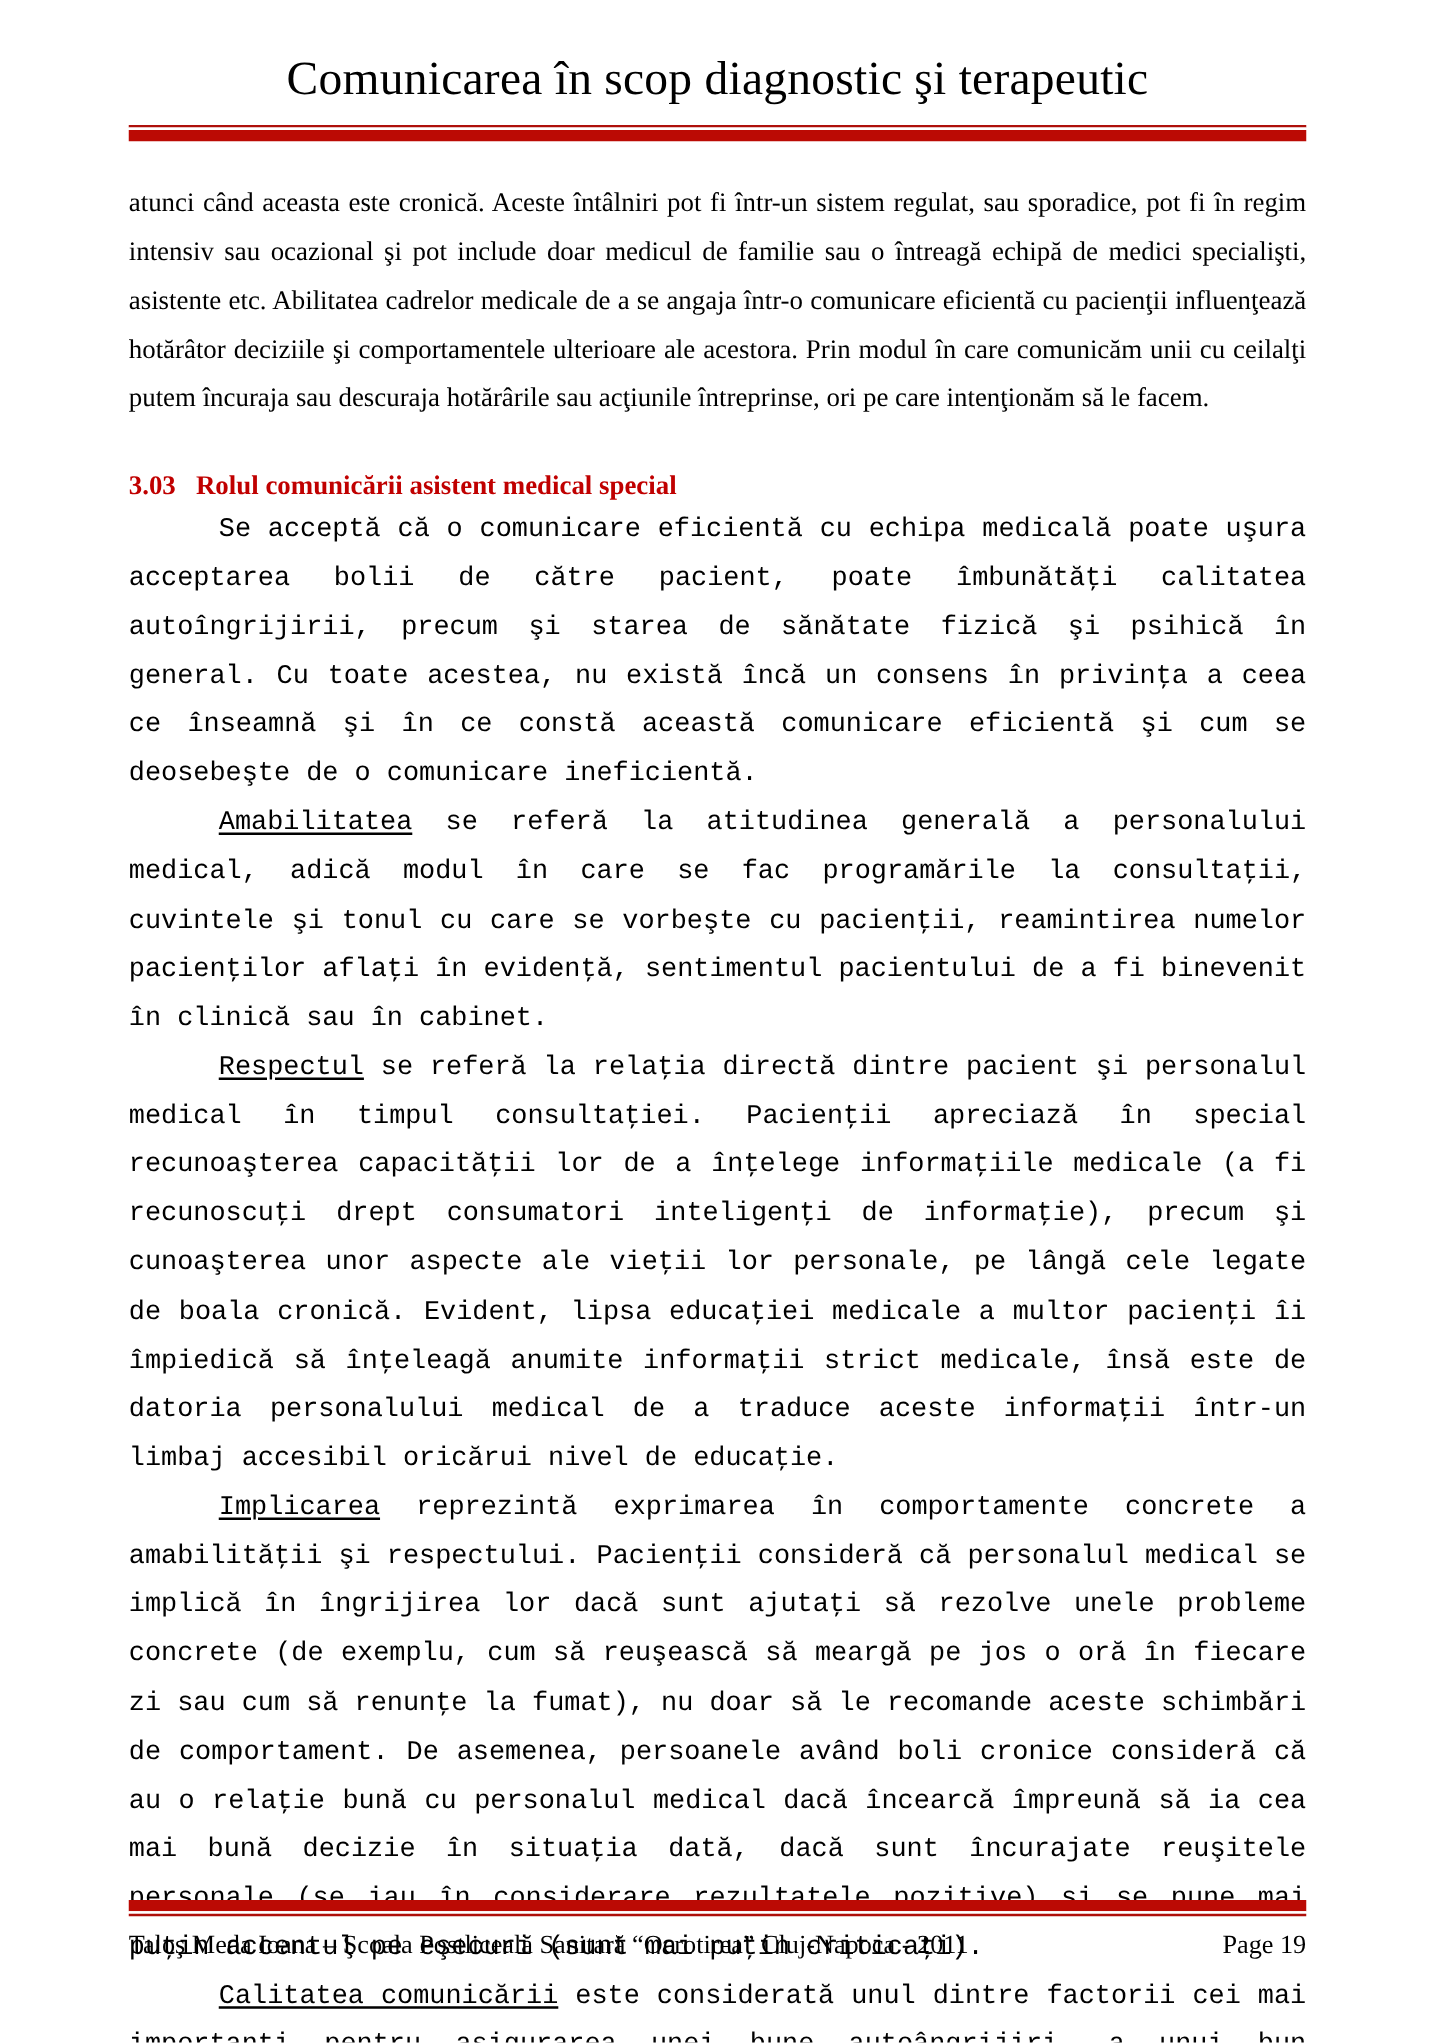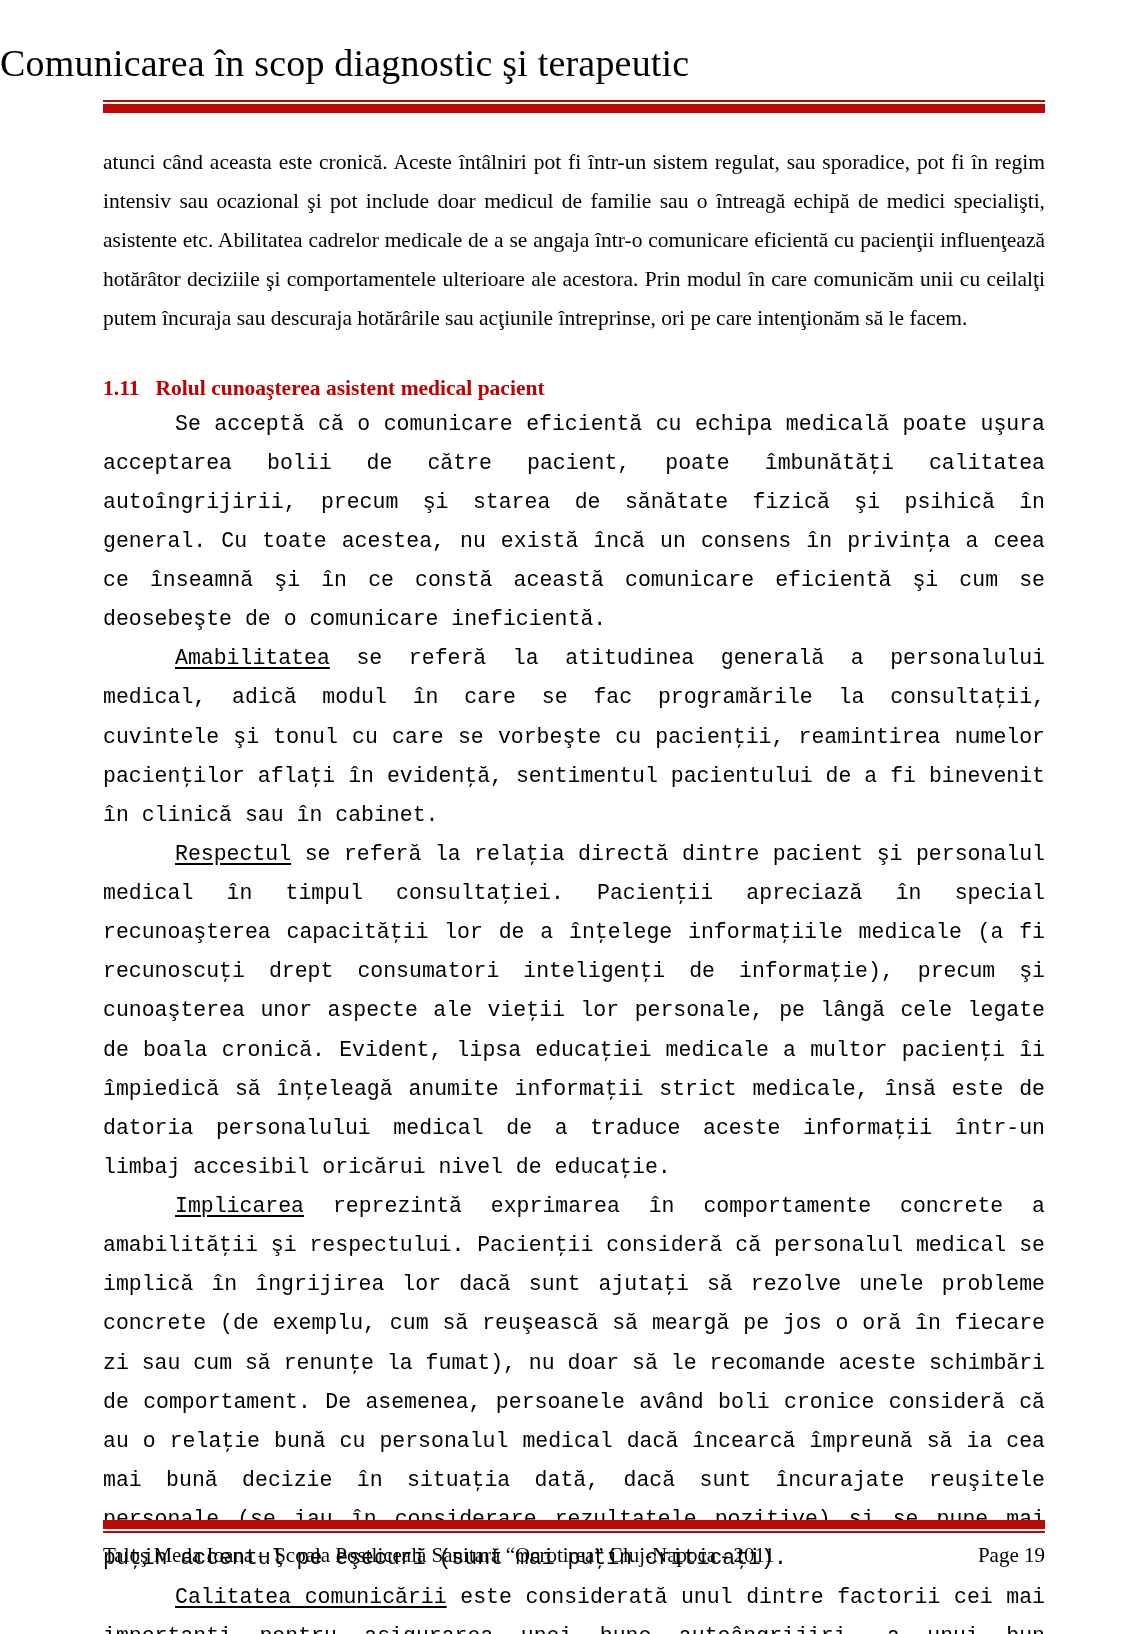--- a/index.html
+++ b/index.html
@@ -20,20 +20,21 @@
     width: 1148px;
     height: 1634px;
     box-sizing: border-box;
     padding: 0;
     position: relative;
   }
 
   
   .header {
     padding-top: 42px;
+    text-align: center;
   }
   .header-title {
     font-family: "Liberation Serif", "DejaVu Serif", serif;
     font-size: 38px;
     line-height: 1.15;
     letter-spacing: 0.2px;
     color: #000000;
     font-weight: 400;
   }
   .header-rule {
@@ -137,21 +138,21 @@
       <div class="rule-thick"></div>
     </div>
   </div>
 
   <div class="content">
 
     <p class="body-par">atunci când aceasta este cronică. Aceste întâlniri pot fi într-un sistem regulat, sau sporadice, pot fi în regim intensiv sau ocazional şi pot include doar medicul de familie sau o întreagă echipă de medici specialişti, asistente etc. Abilitatea cadrelor medicale de a se angaja într-o comunicare eficientă cu pacienţii influenţează hotărâtor deciziile şi comportamentele ulterioare ale acestora. Prin modul în care comunicăm unii cu ceilalţi putem încuraja sau descuraja hotărârile sau acţiunile întreprinse, ori pe care intenţionăm să le facem.</p>
 
     <div class="spacer-md"></div>
 
-    <div class="section-heading"><span class="section-number">1.11</span>   <span class="section-title">Rolul cunoaşterea asistent medical pacient</span></div>
+    <div class="section-heading"><span class="section-number">3.03</span>   <span class="section-title">Rolul comunicării asistent medical special</span></div>
 
     <p class="body-par indent">Se acceptă că o comunicare eficientă cu echipa medicală poate uşura acceptarea bolii de către pacient, poate îmbunătăţi calitatea autoîngrijirii, precum şi starea de sănătate fizică şi psihică în general. Cu toate acestea, nu există încă un consens în privinţa a ceea ce înseamnă şi în ce constă această comunicare eficientă şi cum se deosebeşte de o comunicare ineficientă.</p>
 
     <p class="body-par indent"><u class="term">Amabilitatea</u><span> se referă la atitudinea generală a personalului medical, adică modul în care se fac programările la consultaţii, cuvintele şi tonul cu care se vorbeşte cu pacienţii, reamintirea numelor pacienţilor aflaţi în evidenţă, sentimentul pacientului de a fi binevenit în clinică sau în cabinet.</span></p>
 
     <p class="body-par indent"><u class="term">Respectul</u><span> se referă la relaţia directă dintre pacient şi personalul medical în timpul consultaţiei. Pacienţii apreciază în special recunoaşterea capacităţii lor de a înţelege informaţiile medicale (a fi recunoscuţi drept consumatori inteligenţi de informaţie), precum şi cunoaşterea unor aspecte ale vieţii lor personale, pe lângă cele legate de boala cronică. Evident, lipsa educaţiei medicale a multor pacienţi îi împiedică să înţeleagă anumite informaţii strict medicale, însă este de datoria personalului medical de a traduce  aceste informaţii într-un limbaj accesibil oricărui nivel de educaţie.</span></p>
 
     <p class="body-par indent"><u class="term">Implicarea</u><span> reprezintă exprimarea în comportamente concrete a amabilităţii şi respectului. Pacienţii consideră că personalul medical se implică în îngrijirea lor dacă sunt ajutaţi să rezolve unele probleme concrete (de exemplu, cum să reuşească să meargă pe jos o oră în fiecare zi sau cum să renunţe la fumat), nu doar să le recomande aceste schimbări de comportament. De asemenea, persoanele având boli cronice consideră că au o relaţie bună cu personalul medical dacă încearcă împreună să ia cea mai bună decizie în situaţia dată, dacă sunt încurajate reuşitele personale (se iau în considerare rezultatele pozitive) şi se pune mai puţin accentul pe eşecuri (sunt mai puţin criticaţi).</span></p>
 
     <p class="body-par indent"><u class="term">Calitatea comunicării</u><span> este considerată unul dintre factorii cei mai importanţi pentru asigurarea unei bune autoângrijiri, a unui bun autocontrol şi a unei calităţi ridicate a vieţii persoanelor cu boli cronice. O comunicare optimă cu echipa medicală îmbunătăţeşte capacitatea persoanelor de a solicita informaţiile şi asistenţa medicala necesară, creşte încrederea în calitatea serviciilor si recomandărilor medicale, precum şi în importanţa şi succesul comportamentelor de autoângnjire. Pentru persoanele cu boli cronice, respectul manifestat de personalul medical este esenţial.</span></p>

